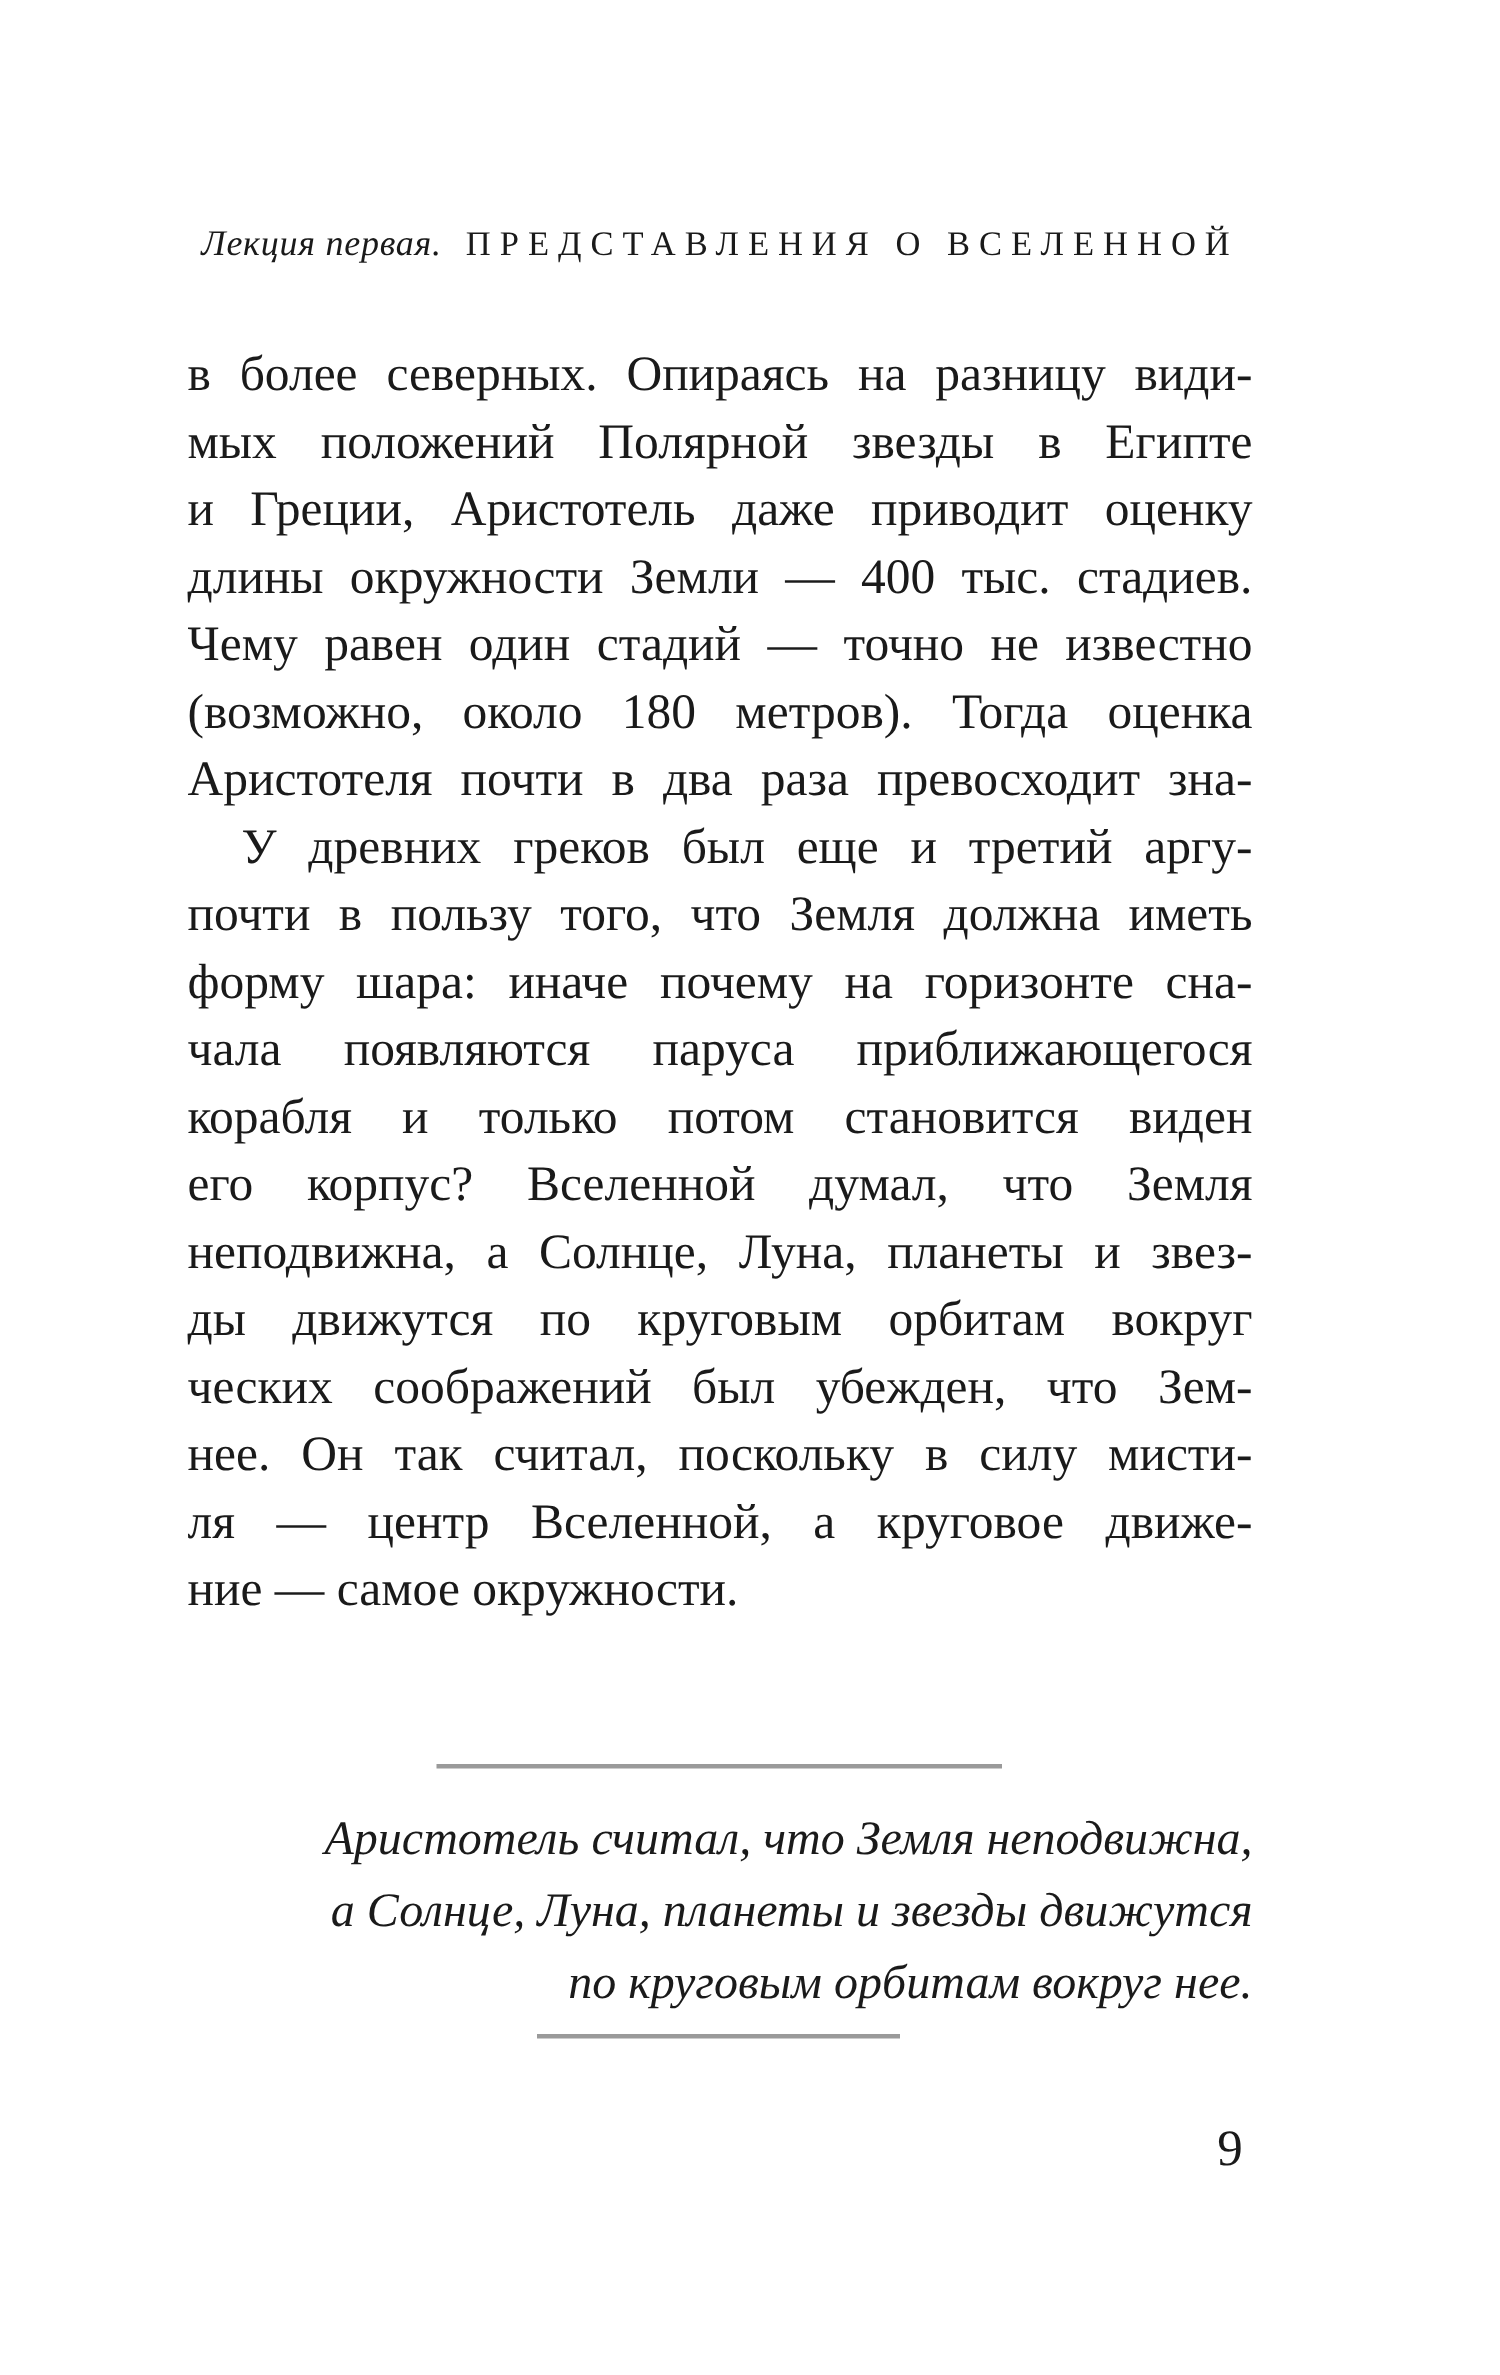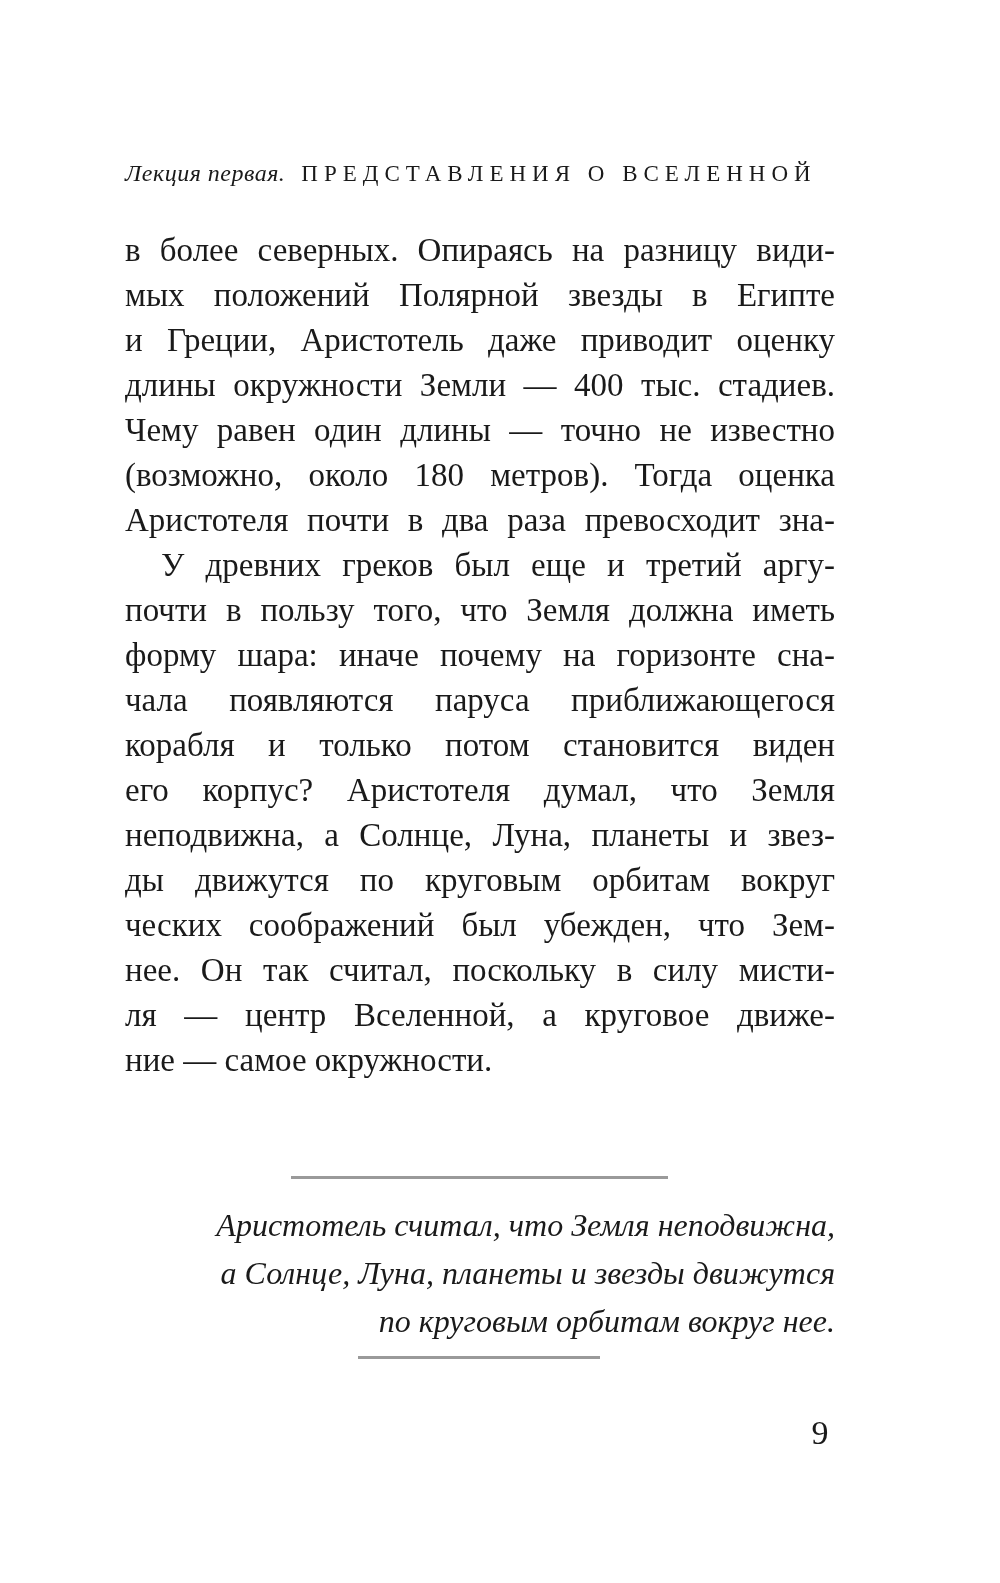--- a/index.html
+++ b/index.html
@@ -7,24 +7,24 @@
     position: relative;
     width: 1000px;
     height: 1583px;
     background: #ffffff;
     font-family: "Liberation Serif", serif;
     color: #1a1a1a;
     overflow: hidden;
   }
   .running-head {
     position: absolute;
-    top: 160px;
+    top: 150px;
     left: 125px;
     width: 710px;
-    text-align: left;
+    text-align: center;
     white-space: nowrap;
   }
   .running-head .lecture {
     font-style: italic;
     font-size: 24px;
     letter-spacing: 0.5px;
     margin-right: 16px;
   }
   .running-head .title {
     font-size: 23px;
@@ -82,29 +82,29 @@
 
   <div class="running-head">
     <span class="lecture">Лекция первая.</span><span class="title">ПРЕДСТАВЛЕНИЯ О ВСЕЛЕННОЙ</span>
   </div>
 
   <div class="body-col">
     <div class="line">в более северных. Опираясь на разницу види-</div>
     <div class="line">мых положений Полярной звезды в Египте</div>
     <div class="line">и Греции, Аристотель даже приводит оценку</div>
     <div class="line">длины окружности Земли — 400 тыс. стадиев.</div>
-    <div class="line">Чему равен один длины — точно не известно</div>
+    <div class="line">Чему равен один стадий — точно не известно</div>
     <div class="line">(возможно, около 180 метров). Тогда оценка</div>
     <div class="line">Аристотеля почти в два раза превосходит зна-</div>
     <div class="line indent">У древних греков был еще и третий аргу-</div>
     <div class="line">почти в пользу того, что Земля должна иметь</div>
     <div class="line">форму шара: иначе почему на горизонте сна-</div>
     <div class="line">чала появляются паруса приближающегося</div>
     <div class="line">корабля и только потом становится виден</div>
-    <div class="line">его корпус? Аристотеля думал, что Земля</div>
+    <div class="line">его корпус? Вселенной думал, что Земля</div>
     <div class="line">неподвижна, а Солнце, Луна, планеты и звез-</div>
     <div class="line">ды движутся по круговым орбитам вокруг</div>
     <div class="line">ческих соображений был убежден, что Зем-</div>
     <div class="line">нее. Он так считал, поскольку в силу мисти-</div>
     <div class="line">ля — центр Вселенной, а круговое движе-</div>
     <div class="line para-end">ние — самое окружности.</div>
   </div>
 
   <div class="rule rule-top"></div>
 

